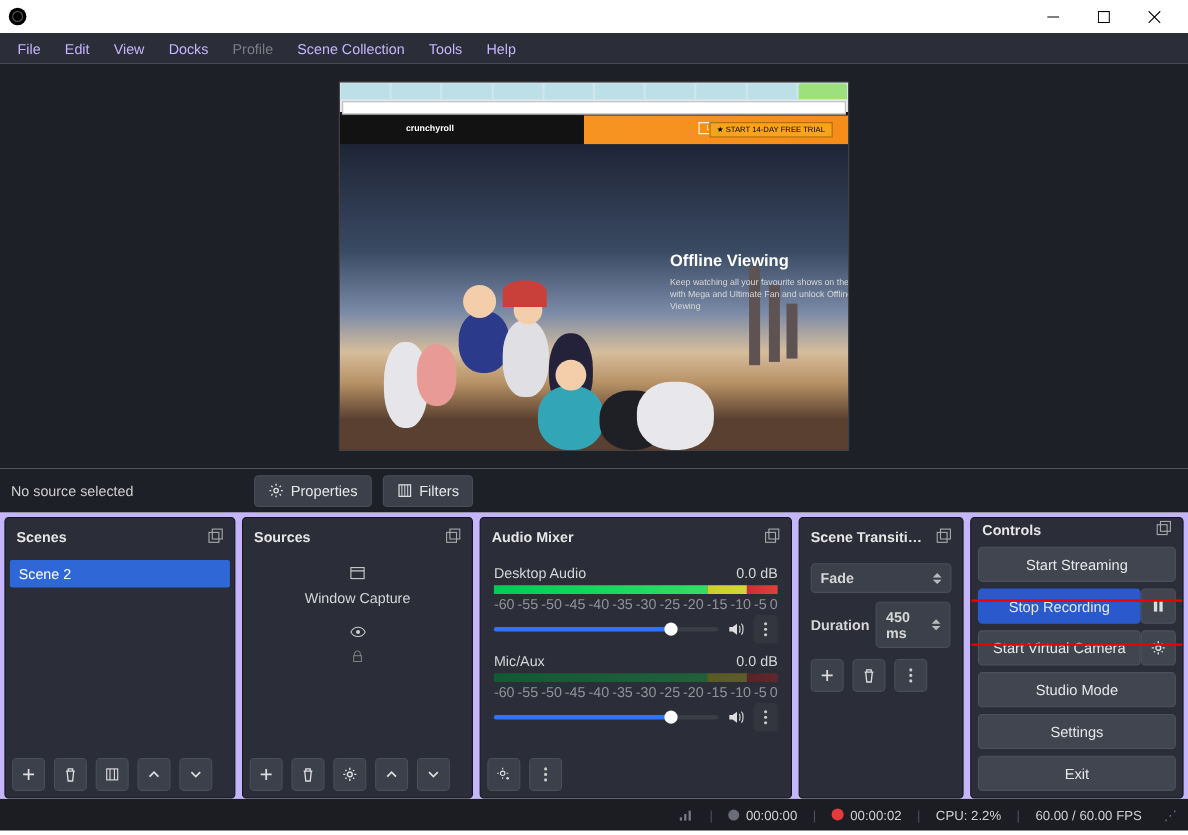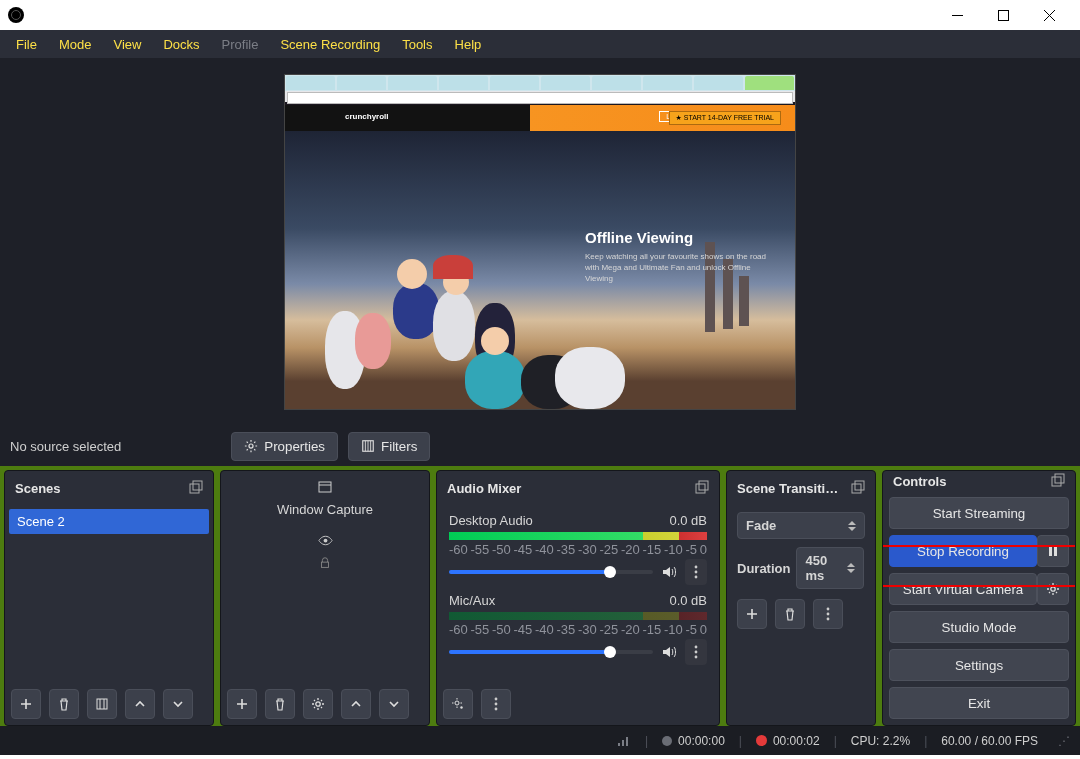--- a/index.html
+++ b/index.html
@@ -9,26 +9,26 @@
 .titlebar { height: 30px; background: #fff; display: flex; align-items: center; padding: 0 8px; color: #000; }
 .titlebar .app-icon { width: 16px; height: 16px; border-radius: 50%; background: #000; margin-right: 8px; position: relative; }
 .titlebar .app-icon::after{content:"";position:absolute;inset:3px;border-radius:50%;border:1px solid #555;}
 .titlebar .title { font-size: 12px; }
 .titlebar .spacer { flex: 1; }
 .titlebar .winbtn { width: 46px; height: 30px; display: flex; align-items: center; justify-content: center; color: #000; }
 .titlebar .winbtn svg{width:11px;height:11px;}
 
 
 .menubar { height: 28px; background: #2b2e38; display: flex; align-items: center; padding: 0 6px; gap: 2px; }
-.menubar .menu { padding: 4px 10px; color: #fde047; }
+.menubar .menu { padding: 4px 10px; color: #c4b5fd; }
 .menubar .menu.dim { color: #7b7e86; }
 
 
 .workspace { background: #1e2028; height: 368px; display: flex; align-items: center; justify-content: center; position: relative;}
-.preview { width: 512px; height: 336px; border: 1px solid #444; position: relative; background: linear-gradient(180deg,#e7e7ea 0%, #e7e7ea 8%, #1b1720 8%, #141119 100%); overflow:hidden;}
+.preview { width: 464px; height: 336px; border: 1px solid #444; position: relative; background: linear-gradient(180deg,#e7e7ea 0%, #e7e7ea 8%, #1b1720 8%, #141119 100%); overflow:hidden;}
 .preview .tabs { height: 16px; background: #cfe6ed; display:flex; gap:2px; padding:1px;}
 .preview .tabs span{flex:1;background:#bde0e8;border-radius:2px 2px 0 0;}
 .preview .addr { height: 12px; background:#fff; border:1px solid #bbb; margin:1px 2px;}
 .preview .banner{height:28px;background:linear-gradient(90deg,#121212 0%, #121212 48%, #f79421 48%, #f68c1a 100%);position:relative;}
 .preview .banner .logo{position:absolute;left:60px;top:7px;color:#fff;font-size:8px;font-weight:700;}
 .preview .banner .login{position:absolute;right:98px;top:6px;font-size:7px;color:#fff;border:1px solid #fff;padding:1px 6px;}
 .preview .banner .trial{position:absolute;right:14px;top:6px;font-size:7px;background:#f7a31b;color:#000;padding:2px 6px;border:1px solid #ad6a0f;}
 .preview .swoop{height:20px;background:linear-gradient(90deg,#f79421,#f9aa38);clip-path:polygon(0 0,60% 0,58% 80%,0 0,100% 0,100% 0);}
 .preview .hero{position:absolute;top:56px;bottom:0;left:0;right:0;border-radius:19px;}
 .preview .hero .sky{position:absolute;inset:0;background:linear-gradient(180deg,#1e2435 0%, #3a4a63 35%, #7a8aa7 55%, #d6bd9c 68%, #b89266 78%, #5a4030 90%);}
@@ -44,21 +44,21 @@
 
 
 .toolbar { background:#1e2028; height:40px; display:flex; align-items:center; padding:0 10px; gap:10px;}
 .toolbar .status{color:#cfcfcf;}
 .toolbar .spacer{flex:1;}
 .btn{background:#3c404b;border:1px solid #4a4e59;color:#e6e6e6;padding:6px 12px;border-radius:4px;display:inline-flex;align-items:center;gap:6px;}
 .btn svg,.iconbtn svg{width:14px;height:14px;}
 .iconbtn{background:#3c404b;border:1px solid #4a4e59;color:#e6e6e6;width:30px;height:30px;border-radius:4px;display:inline-flex;align-items:center;justify-content:center;}
 
 
-.docks{display:flex;gap:6px;padding:4px 4px 0 4px;background:#4d7c0f;height:260px;}
+.docks{display:flex;gap:6px;padding:4px 4px 0 4px;background:#c4b5fd;height:260px;}
 .panel{background:#2b2e38;border:1px solid #14161b;border-radius:4px;display:flex;flex-direction:column;overflow:hidden;}
 .panel-header{height:34px;display:flex;align-items:center;justify-content:space-between;padding:0 10px;color:#e6e6e6;font-weight:600;}
 .dock-icon{color:#b5b8bf;}
 .dock-icon svg{width:14px;height:14px;}
 .panel-body{flex:1;padding:4px;display:flex;flex-direction:column;gap:2px;}
 .panel-footer{height:42px;display:flex;align-items:center;padding:0 6px;gap:8px;}
 
 .p-scenes{width:210px;}
 .p-sources{width:210px;}
 .p-mixer{flex:1;}
@@ -125,25 +125,25 @@
     </div>
   <div class="winbtn">
       <svg viewBox="0 0 11 11">
         <path d="M0 0l11 11M11 0L0 11" stroke="#000" stroke-width="1"></path>
       </svg>
     </div>
 </div>
 
 <div class="menubar">
   <div class="menu">File</div>
-  <div class="menu">Mode</div>
+  <div class="menu">Edit</div>
   <div class="menu">View</div>
   <div class="menu">Docks</div>
   <div class="menu dim">Profile</div>
-  <div class="menu">Scene Recording</div>
+  <div class="menu">Scene Collection</div>
   <div class="menu">Tools</div>
   <div class="menu">Help</div>
 </div>
 
 <div class="workspace">
   <div class="preview">
     <div class="tabs">
         <span></span>
         <span></span>
         <span></span>
@@ -243,20 +243,27 @@
         </button>
       <button class="iconbtn">
           <svg viewBox="0 0 14 14">
             <path d="M3 5l4 4 4-4" fill="none" stroke="#ddd" stroke-width="1.6"></path>
           </svg>
         </button>
     </div>
   </div>
 
   <div class="panel p-sources">
+    <div class="panel-header">
+        <span>Sources</span>
+        <span class="dock-icon"><svg viewBox="0 0 14 14">
+            <rect x="1" y="4" width="9" height="9" fill="none" stroke="#aaa"></rect>
+            <rect x="4" y="1" width="9" height="9" fill="none" stroke="#aaa"></rect>
+          </svg></span>
+      </div>
     <div class="panel-body">
       <div class="source-row">
         <svg viewBox="0 0 14 14" width="14" height="14">
             <rect x="1" y="2" width="12" height="10" fill="none" stroke="#ccc"></rect>
             <path d="M1 5h12" stroke="#ccc"></path>
           </svg>
         <span>Window Capture</span>
         <span class="sp"></span>
         <svg viewBox="0 0 16 16" width="15" height="15">
             <path d="M1 8s2.5-4.5 7-4.5S15 8 15 8s-2.5 4.5-7 4.5S1 8 1 8z" fill="none" stroke="#ccc"></path>

